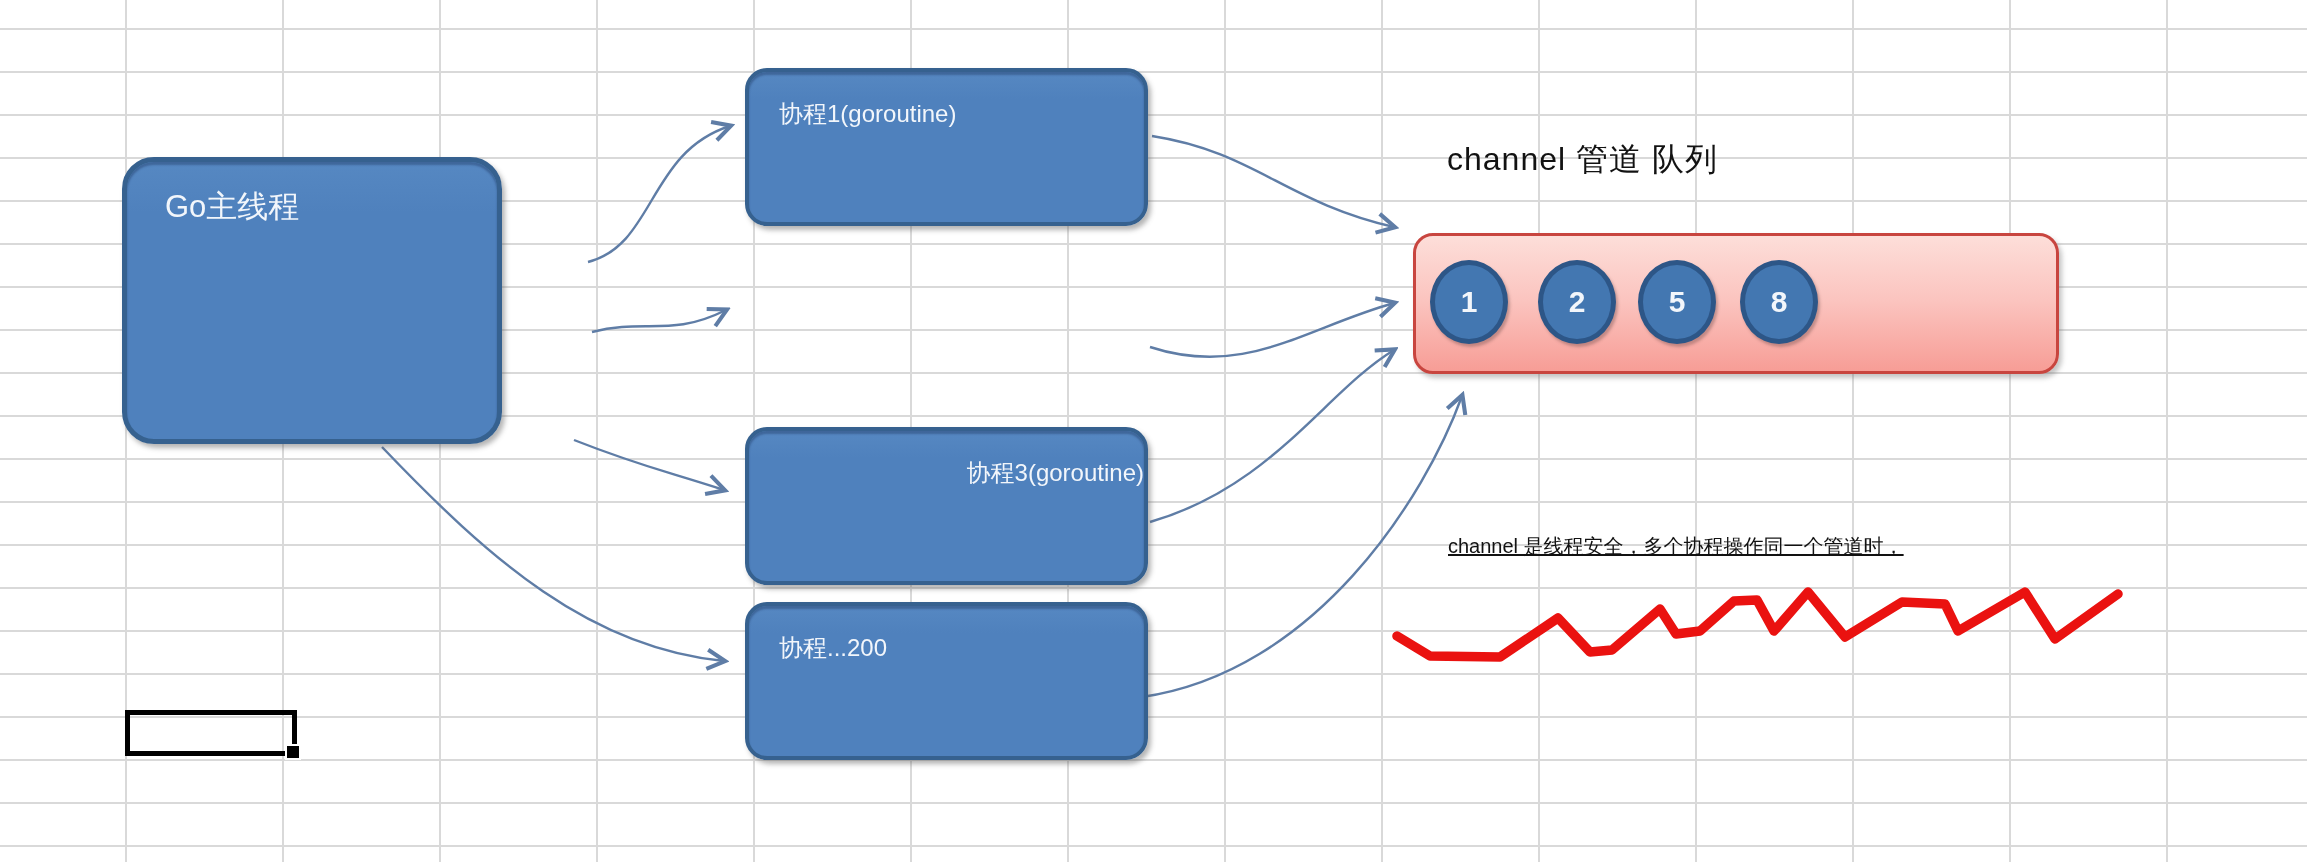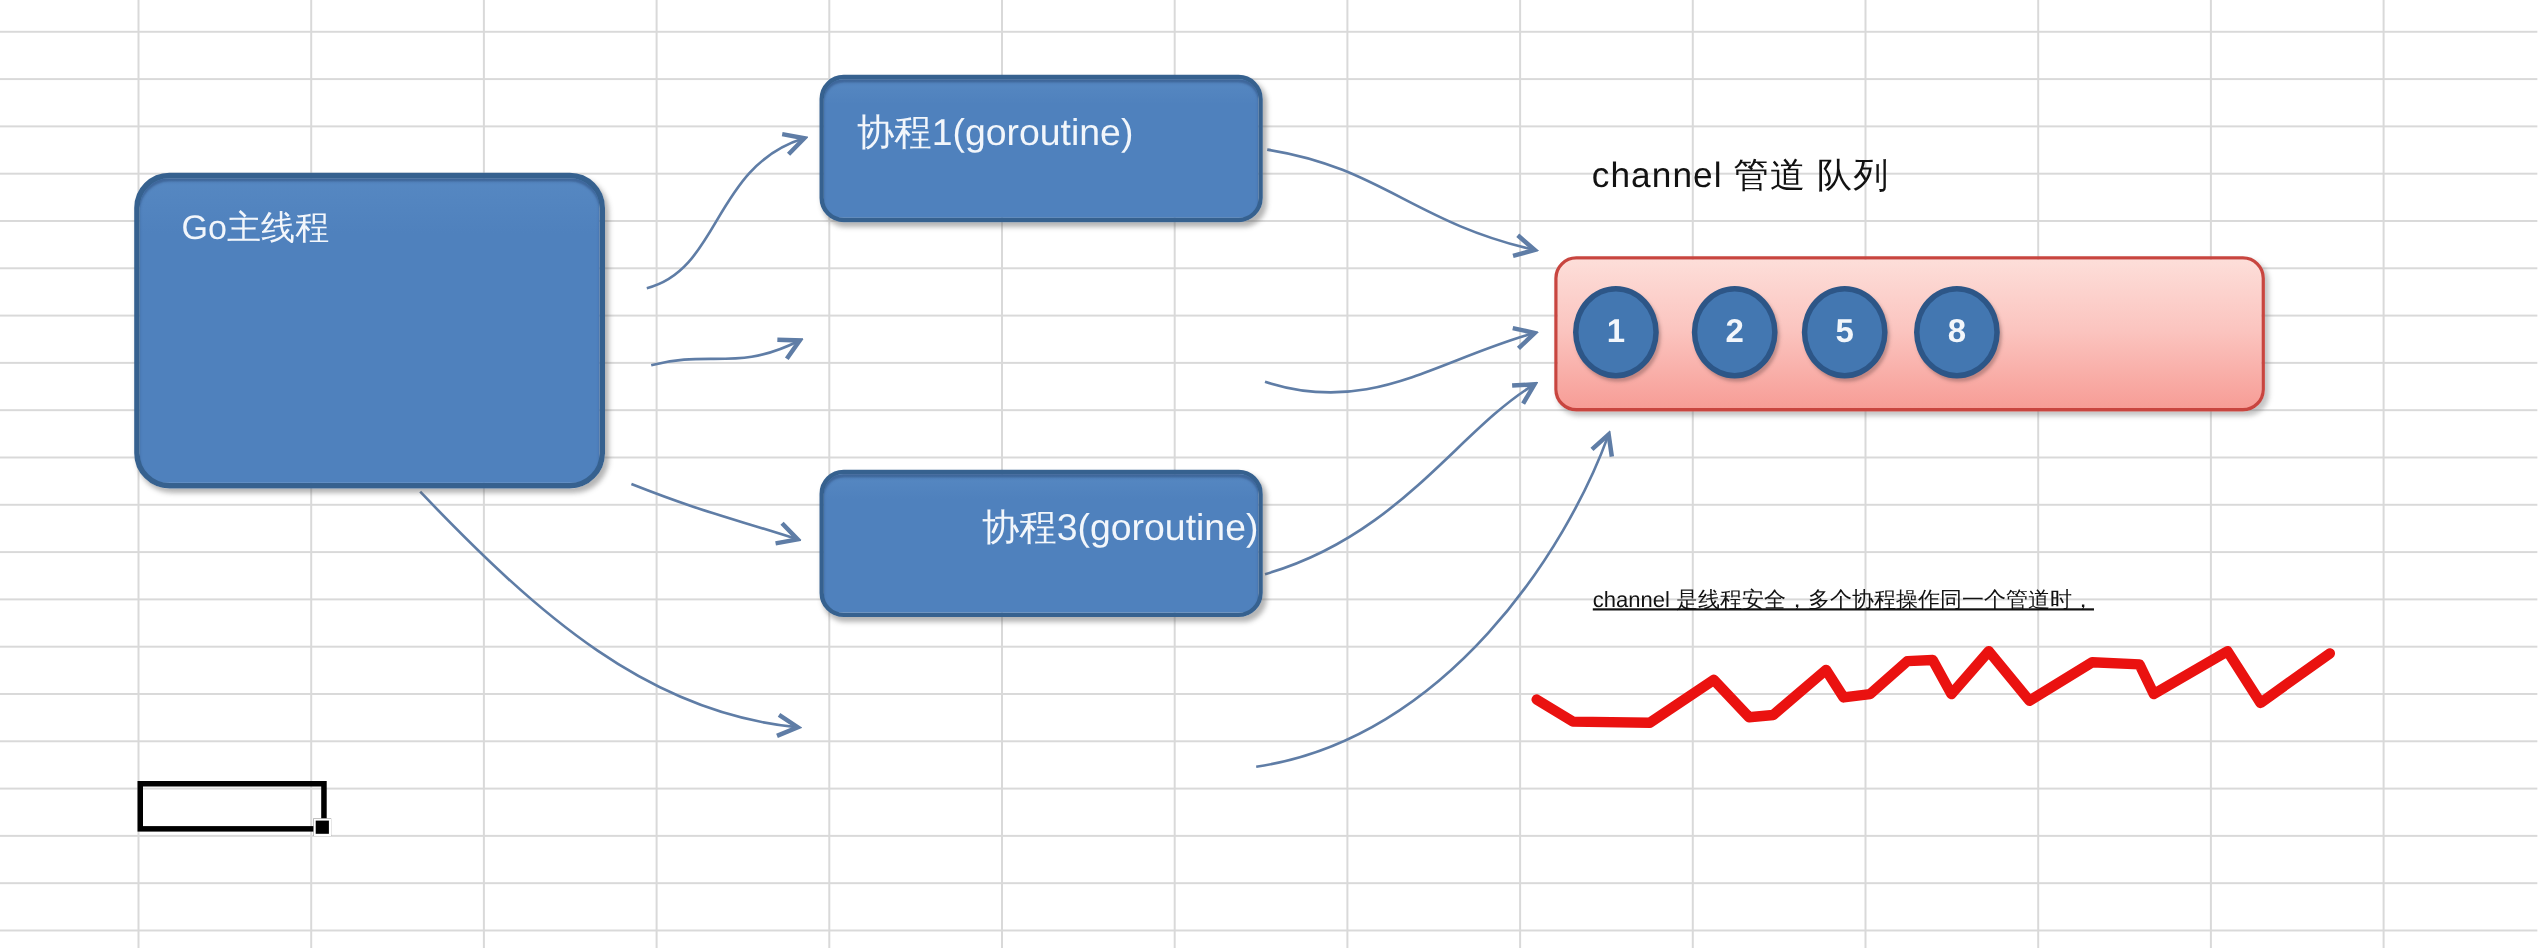--- a/index.html
+++ b/index.html
@@ -22,22 +22,22 @@
   svg.overlay{position:absolute;left:0;top:0;width:2307px;height:862px;pointer-events:none;}
   .connector{stroke:var(--connector);stroke-width:2.4;fill:none;}
   #arrowhead path{stroke:var(--connector);fill:none;stroke-width:1.7;}
   .squiggle{stroke:var(--squiggle-red);stroke-width:9.5;fill:none;stroke-linecap:round;stroke-linejoin:round;}
   .shape{position:absolute;box-sizing:border-box;color:var(--box-text);}
   .blue-box{
     background:linear-gradient(180deg,#5688c2 0%, #4f81bd 18%, #4f81bd 100%);
     border:4px solid var(--box-border);
     box-shadow:3px 4px 5px rgba(90,90,90,.45), inset 0 3px 2px rgba(20,40,80,.35);
   }
-  .main-box{left:122px;top:157px;width:428px;height:287px;border-radius:32px;font-size:31px;padding:24px 0 0 38px;border-width:5px;}
-  .g-box{left:745px;width:403px;height:134px;border-radius:22px;font-size:34px;padding:26px 0 0 30px;}
+  .main-box{left:122px;top:157px;width:380px;height:287px;border-radius:32px;font-size:31px;padding:24px 0 0 38px;border-width:5px;}
+  .g-box{left:745px;width:403px;height:158px;border-radius:22px;font-size:24px;padding:26px 0 0 30px;}
   .g1{top:68px;} .g2{top:241px;} .g3{top:427px;text-align:right;} .g4{top:602px;}
   .channel-title{position:absolute;left:1447px;top:138px;font-size:32px;font-weight:400;color:var(--text-dark);letter-spacing:1px;}
   .channel-box{
     position:absolute;left:1413px;top:233px;width:646px;height:141px;box-sizing:border-box;
     border:3px solid var(--channel-border);border-radius:20px;
     background:linear-gradient(180deg,var(--channel-pink-top) 0%,var(--channel-pink-mid) 48%,var(--channel-pink-bottom) 100%);
     box-shadow:3px 4px 5px rgba(110,110,110,.4);
   }
   .circle{
     position:absolute;top:24px;width:78px;height:84px;box-sizing:border-box;border-radius:50%;
@@ -78,20 +78,23 @@
   <div class="shape blue-box main-box">
     <span>Go主线程</span>
   </div>
 
   <div class="shape blue-box g-box g1">
     <span>协程1(goroutine)</span>
   </div>
   <div class="shape blue-box g-box g3">
     <span>协程3(goroutine)</span>
   </div>
+  <div class="shape blue-box g-box g4">
+    <span>协程...200</span>
+  </div>
 
   <div class="channel-title">channel 管道 队列</div>
 
   <div class="channel-box">
     <div class="circle c1">
       <span>1</span>
     </div>
     <div class="circle c2">
       <span>2</span>
     </div>

